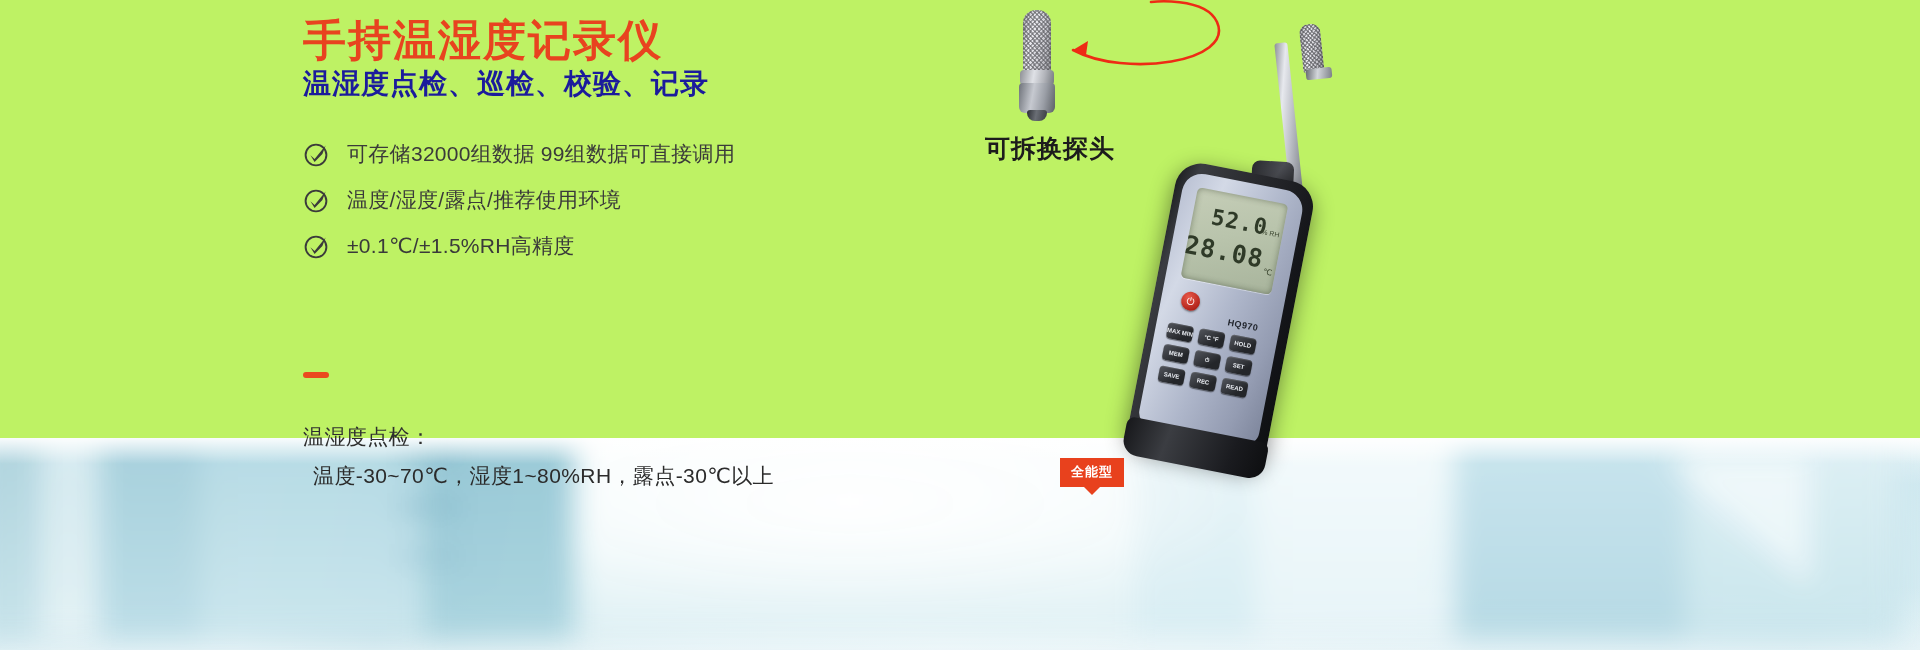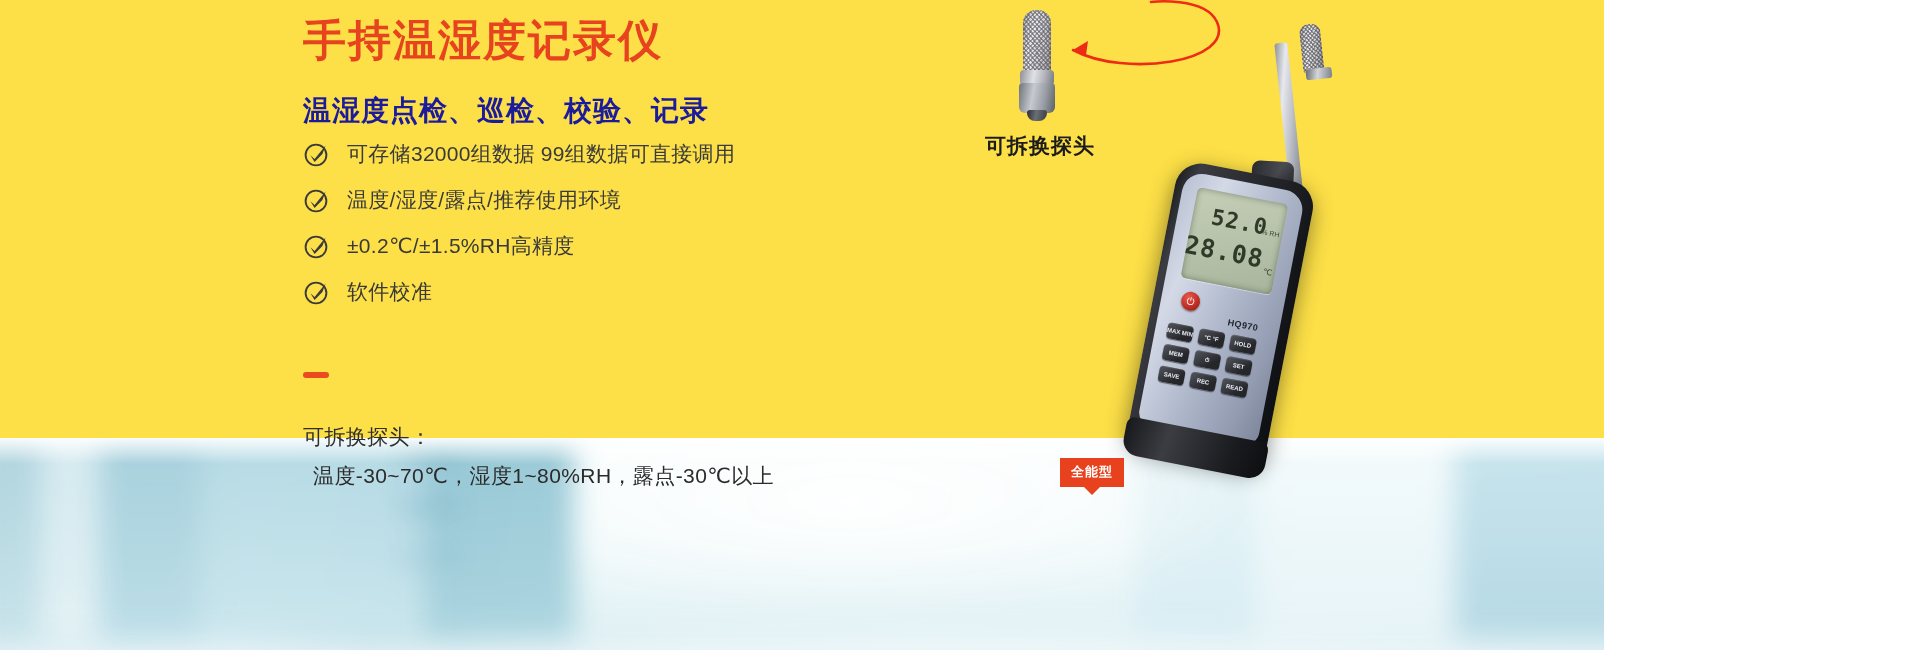--- a/index.html
+++ b/index.html
@@ -6,23 +6,23 @@
   html,body { width:1920px; height:650px; overflow:hidden; }
   body {
     font-family:"Liberation Sans","DejaVu Sans",sans-serif;
     background:#ffffff;
     position:relative;
   }
 
   
   #banner {
     position:absolute; inset:0;
-    width:1604px; height:650px;
+    width:1920px; height:650px;
     overflow:hidden;
-    background:#fde047;
+    background:#bef264;
   }
 
   
   .photo-band {
     position:absolute; left:0; top:438px; width:1920px; height:212px;
     overflow:hidden;
     background:
       linear-gradient(to bottom, rgba(255,255,255,0.55) 0%, rgba(255,255,255,0.0) 22%, rgba(255,255,255,0.0) 70%, rgba(236,246,249,0.75) 100%),
       linear-gradient(100deg,#bcdde6 0%, #cfe7ee 14%, #a9d2de 21%, #c6e3ea 27%, #e8f4f7 38%, #f7fbfc 50%, #eef7f9 62%, #dbeef3 74%, #cfe8ef 84%, #bfdfe9 94%, #d5ecf2 100%);
     filter:none;
@@ -65,21 +65,21 @@
   }
 
   
   .headline {
     position:absolute; left:303px; top:12px;
     font-size:43px; font-weight:bold; letter-spacing:2px;
     color:#e8431f;
     white-space:nowrap;
   }
   .subhead {
-    position:absolute; left:303px; top:92px;
+    position:absolute; left:303px; top:65px;
     font-size:28px; font-weight:bold; letter-spacing:1px;
     color:#1b1b9c;
     white-space:nowrap;
   }
 
   .features { position:absolute; left:303px; top:131px; }
   .feat {
     display:flex; align-items:center;
     height:46px;
   }
@@ -98,21 +98,21 @@
     font-size:21px; color:#2e2e2e; letter-spacing:.4px; white-space:nowrap;
   }
   .env-line {
     position:absolute; left:313px; top:462px;
     font-size:21px; color:#2b2b2b; letter-spacing:.4px; white-space:nowrap;
   }
 
   
   .probe-label {
     position:absolute; left:985px; top:132px;
-    font-size:21px; font-weight:bold; color:#1c1c1c; letter-spacing:1px;
+    font-size:25px; font-weight:bold; color:#1c1c1c; letter-spacing:1px;
     white-space:nowrap;
   }
   .arrow-svg { position:absolute; left:1055px; top:0px; }
 
   
   .probe-piece { position:absolute; left:1015px; top:10px; width:46px; height:110px; }
   .pp-mesh {
     position:absolute; left:8px; top:0; width:28px; height:62px;
     border-radius:13px 13px 3px 3px;
     background:
@@ -303,38 +303,29 @@
       <span class="txt">温度/湿度/露点/推荐使用环境</span>
     </div>
 
     <div class="feat">
       <span class="ico">
         <svg viewBox="0 0 28 28" width="28" height="28">
           <circle cx="13" cy="15" r="10.4" fill="none" stroke="#3b3b3b" stroke-width="1.9"></circle>
           <path d="M7.4 15.2 L11.6 19.1 L22.6 5.6 L19.4 13.9 L11.6 22.0 Z" fill="#3b3b3b"></path>
         </svg>
       </span>
-      <span class="txt">±0.2℃/±1.5%RH高精度</span>
-    </div>
-
-
-    <div class="feat">
-      <span class="ico">
-        <svg viewBox="0 0 28 28" width="28" height="28">
-          <circle cx="13" cy="15" r="10.4" fill="none" stroke="#3b3b3b" stroke-width="1.9"></circle>
-          <path d="M7.4 15.2 L11.6 19.1 L22.6 5.6 L19.4 13.9 L11.6 22.0 Z" fill="#3b3b3b"></path>
-        </svg>
-      </span>
-      <span class="txt">软件校准</span>
-    </div>
+      <span class="txt">±0.1℃/±1.5%RH高精度</span>
+    </div>
+
+
 
   </div>
 
   <div class="dash"></div>
-  <div class="env-title">可拆换探头：</div>
+  <div class="env-title">温湿度点检：</div>
   <div class="env-line">温度-30~70℃，湿度1~80%RH，露点-30℃以上</div>
 
   <div class="probe-piece">
     <div class="pp-mesh"></div>
     <div class="pp-collar"></div>
     <div class="pp-body"></div>
     <div class="pp-tip"></div>
   </div>
 
   <svg class="arrow-svg" width="200" height="130">

